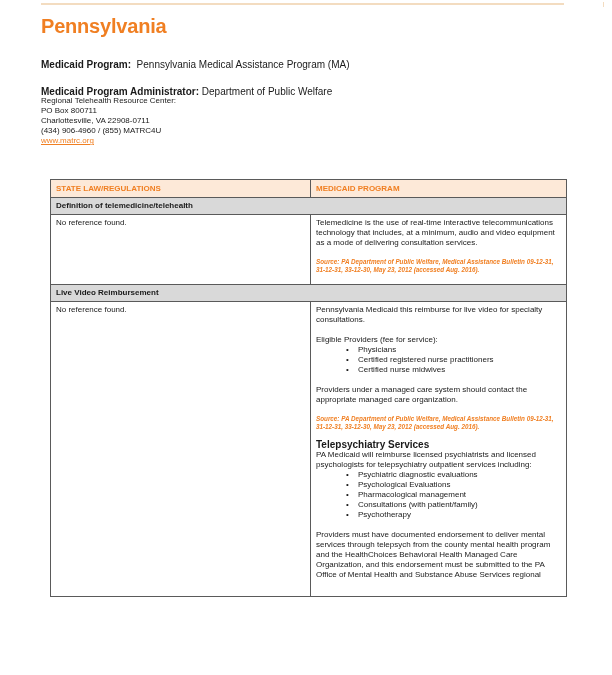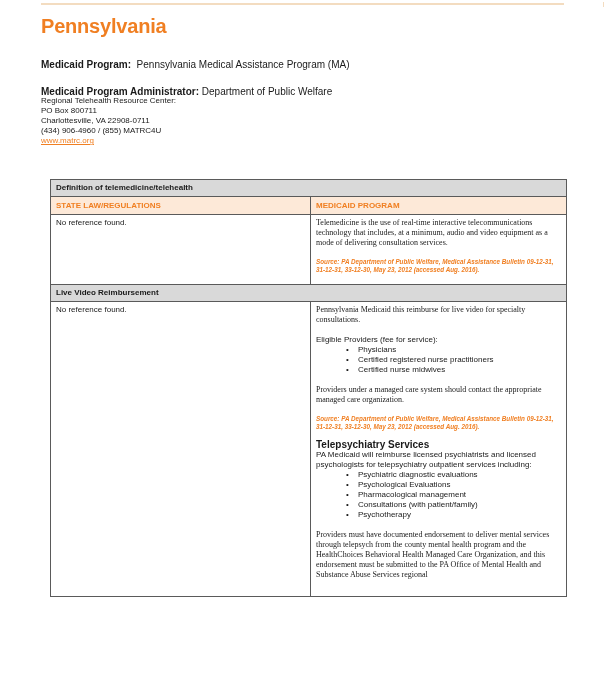--- a/index.html
+++ b/index.html
@@ -33,21 +33,21 @@
   }
   th.hdr {
     background: #fde9d8; color: #f07f22; font-weight: bold;
     padding: 4px 4px 3px 5px; height: 10px;
   }
   td.section {
     background: #d9d9d9; font-weight: bold; padding: 3px 5px 3px 5px;
   }
   td.left { width: 249px; padding: 3px 5px; }
   td.right { padding: 3px 5px 6px 5px; }
-  .para { margin: 0 0 10px 0; font-family: Liberation Serif, serif; }
+  .para { margin: 0 0 10px 0; }
   .source {
     color: #f07f22; font-style: italic; font-weight: bold; font-size: 6.3px; line-height: 8px;
     margin: 0 0 4px 0;
   }
   ul.bul { margin: 0 0 10px 0; padding-left: 30px; list-style: none; }
   ul.bul li { position: relative; padding-left: 12px; }
   ul.bul li::before {
     content: "\2022"; position: absolute; left: 0; top: 0;
   }
   .subhead { font-weight: bold; font-size: 10px; }
@@ -75,26 +75,26 @@
   <div class="lbl">Regional Telehealth Resource Center:</div>
   <div>PO Box 800711</div>
   <div>Charlottesville, VA 22908-0711</div>
   <div>(434) 906-4960 / (855) MATRC4U</div>
   <div><a>www.matrc.org</a></div>
 </div>
 
 <table class="law">
   <tbody>
       <tr>
-    <td class="section" colspan="2">Definition of telemedicine/telehealth</td>
+    <th class="hdr">STATE LAW/REGULATIONS</th>
+    <th class="hdr">MEDICAID PROGRAM</th>
   </tr>
 
   <tr>
-    <th class="hdr">STATE LAW/REGULATIONS</th>
-    <th class="hdr">MEDICAID PROGRAM</th>
+    <td class="section" colspan="2">Definition of telemedicine/telehealth</td>
   </tr>
   <tr>
     <td class="left">No reference found.</td>
     <td class="right">
       <p class="para">Telemedicine is the use of real-time interactive telecommunications technology that includes, at a minimum, audio and video equipment as a mode of delivering consultation services.</p>
       <p class="source">Source: PA Department of Public Welfare, Medical Assistance Bulletin 09-12-31, 31-12-31, 33-12-30, May 23, 2012 (accessed Aug. 2016).</p>
     </td>
   </tr>
 
   <tr>

